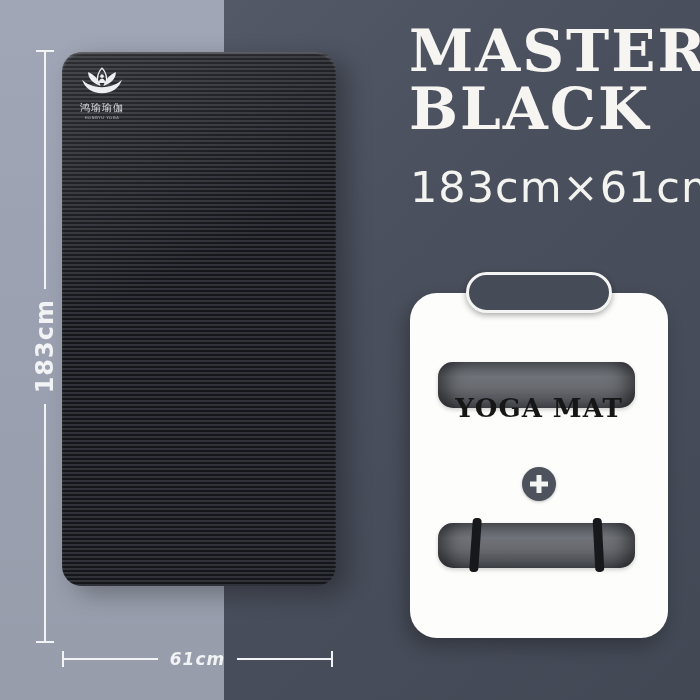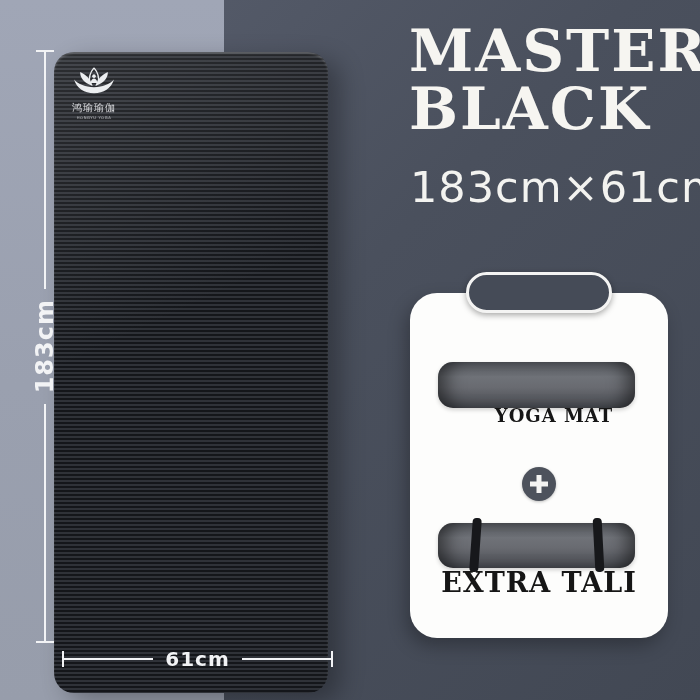--- a/index.html
+++ b/index.html
@@ -8,21 +8,21 @@
     font-family:"DejaVu Sans",sans-serif;
     background:linear-gradient(135deg,#585e6d 0%,#4a505d 45%,#424854 100%);
   }
   
   .bg-left{
     position:absolute;left:0;top:0;width:224px;height:700px;
     background:linear-gradient(180deg,#a0a6b6 0%,#9aa0af 55%,#979dab 100%);
   }
   
   .mat{
-    position:absolute;left:54px;top:52px;width:274px;height:641px;
+    position:absolute;left:62px;top:52px;width:274px;height:534px;
     border-radius:20px;
     background:
       linear-gradient(155deg,rgba(255,255,255,0.10),rgba(255,255,255,0) 42%),
       repeating-linear-gradient(180deg,#2f3238 0px,#2f3238 1.7px,#14161a 1.7px,#14161a 4px);
     box-shadow:12px 8px 24px rgba(0,0,0,0.30), inset 0 2px 2px rgba(255,255,255,0.16);
   }
   .logo{position:absolute;left:8px;top:14px;width:64px;text-align:center;color:#e8e9ec;}
   .logo svg{display:block;margin:0 auto;}
   .logo .brand{font-size:10px;letter-spacing:1px;white-space:nowrap;opacity:.92;margin-top:1px;}
   .logo .brand-sub{font-size:6px;transform:scale(.62);transform-origin:center top;letter-spacing:1px;white-space:nowrap;opacity:.75;}
@@ -33,21 +33,21 @@
   .dim-v{left:35px;top:50px;width:20px;height:593px;flex-direction:column;}
   .dim-v .cap{width:18px;height:2px;}
   .dim-v .ln{width:2px;}
   .dim-v .lbl{
     writing-mode:vertical-rl;transform:rotate(180deg);
     font-size:24px;font-weight:bold;letter-spacing:1px;padding:10px 0;
   }
   .dim-h{left:62px;top:644px;width:271px;height:30px;flex-direction:row;}
   .dim-h .cap{width:2px;height:16px;}
   .dim-h .ln{height:2px;}
-  .dim-h .lbl{font-size:20px;font-weight:bold;letter-spacing:1px;padding:0 12px;}
+  .dim-h .lbl{font-size:17px;font-weight:bold;letter-spacing:1px;padding:0 12px;font-style:italic;}
   
   .slab{font-family:"DejaVu Serif",serif;font-weight:bold;}
   .title{position:absolute;left:409px;color:#f6f5f1;font-size:58px;letter-spacing:2px;line-height:1;}
   .title-1{top:22px;}
   .title-2{top:80px;}
   .size-text{position:absolute;left:410px;top:162px;color:#f3f3f0;font-size:43px;letter-spacing:1px;}
   
   .card{
     position:absolute;left:410px;top:293px;width:258px;height:345px;
     background:#fdfdfc;border-radius:27px;
@@ -68,21 +68,21 @@
   .roll-1{top:69px;}
   .roll-2{top:230px;height:45px;}
   .strap{
     position:absolute;width:9px;height:54px;top:-5px;border-radius:4px;background:#17181b;
   }
   .strap-left{left:33px;transform:rotate(4deg);}
   .strap-right{left:156px;transform:rotate(-3deg);}
   .item-label{
     position:absolute;left:0;width:100%;text-align:center;color:#161616;letter-spacing:1px;
   }
-  .item-label-1{top:112px;font-size:18px;margin-left:15px;}
+  .item-label-1{top:100px;font-size:26px;}
   .item-label-2{top:274px;font-size:27px;}
   .plus-badge{
     position:absolute;left:112px;top:174px;width:34px;height:34px;border-radius:50%;
     background:#4d525c;box-shadow:0 1px 3px rgba(0,0,0,0.25);
   }
   .plus-badge::before,.plus-badge::after{
     content:"";position:absolute;background:#f4f4f2;left:50%;top:50%;
   }
   .plus-badge::before{width:18px;height:5px;transform:translate(-50%,-50%);}
   .plus-badge::after{width:5px;height:18px;transform:translate(-50%,-50%);}
@@ -142,17 +142,16 @@
     <div class="item-label item-label-1 slab">YOGA MAT</div>
 
     <div class="plus-badge">
       
     </div>
 
     <div class="roll roll-2">
       <div class="strap strap-left"></div>
       <div class="strap strap-right"></div>
     </div>
-    <div class="item-label item-label-2 slab">EXTRA TALI</div>
   </div>
   <div class="handle"></div>
 
 </div>
 
 </body></html>

